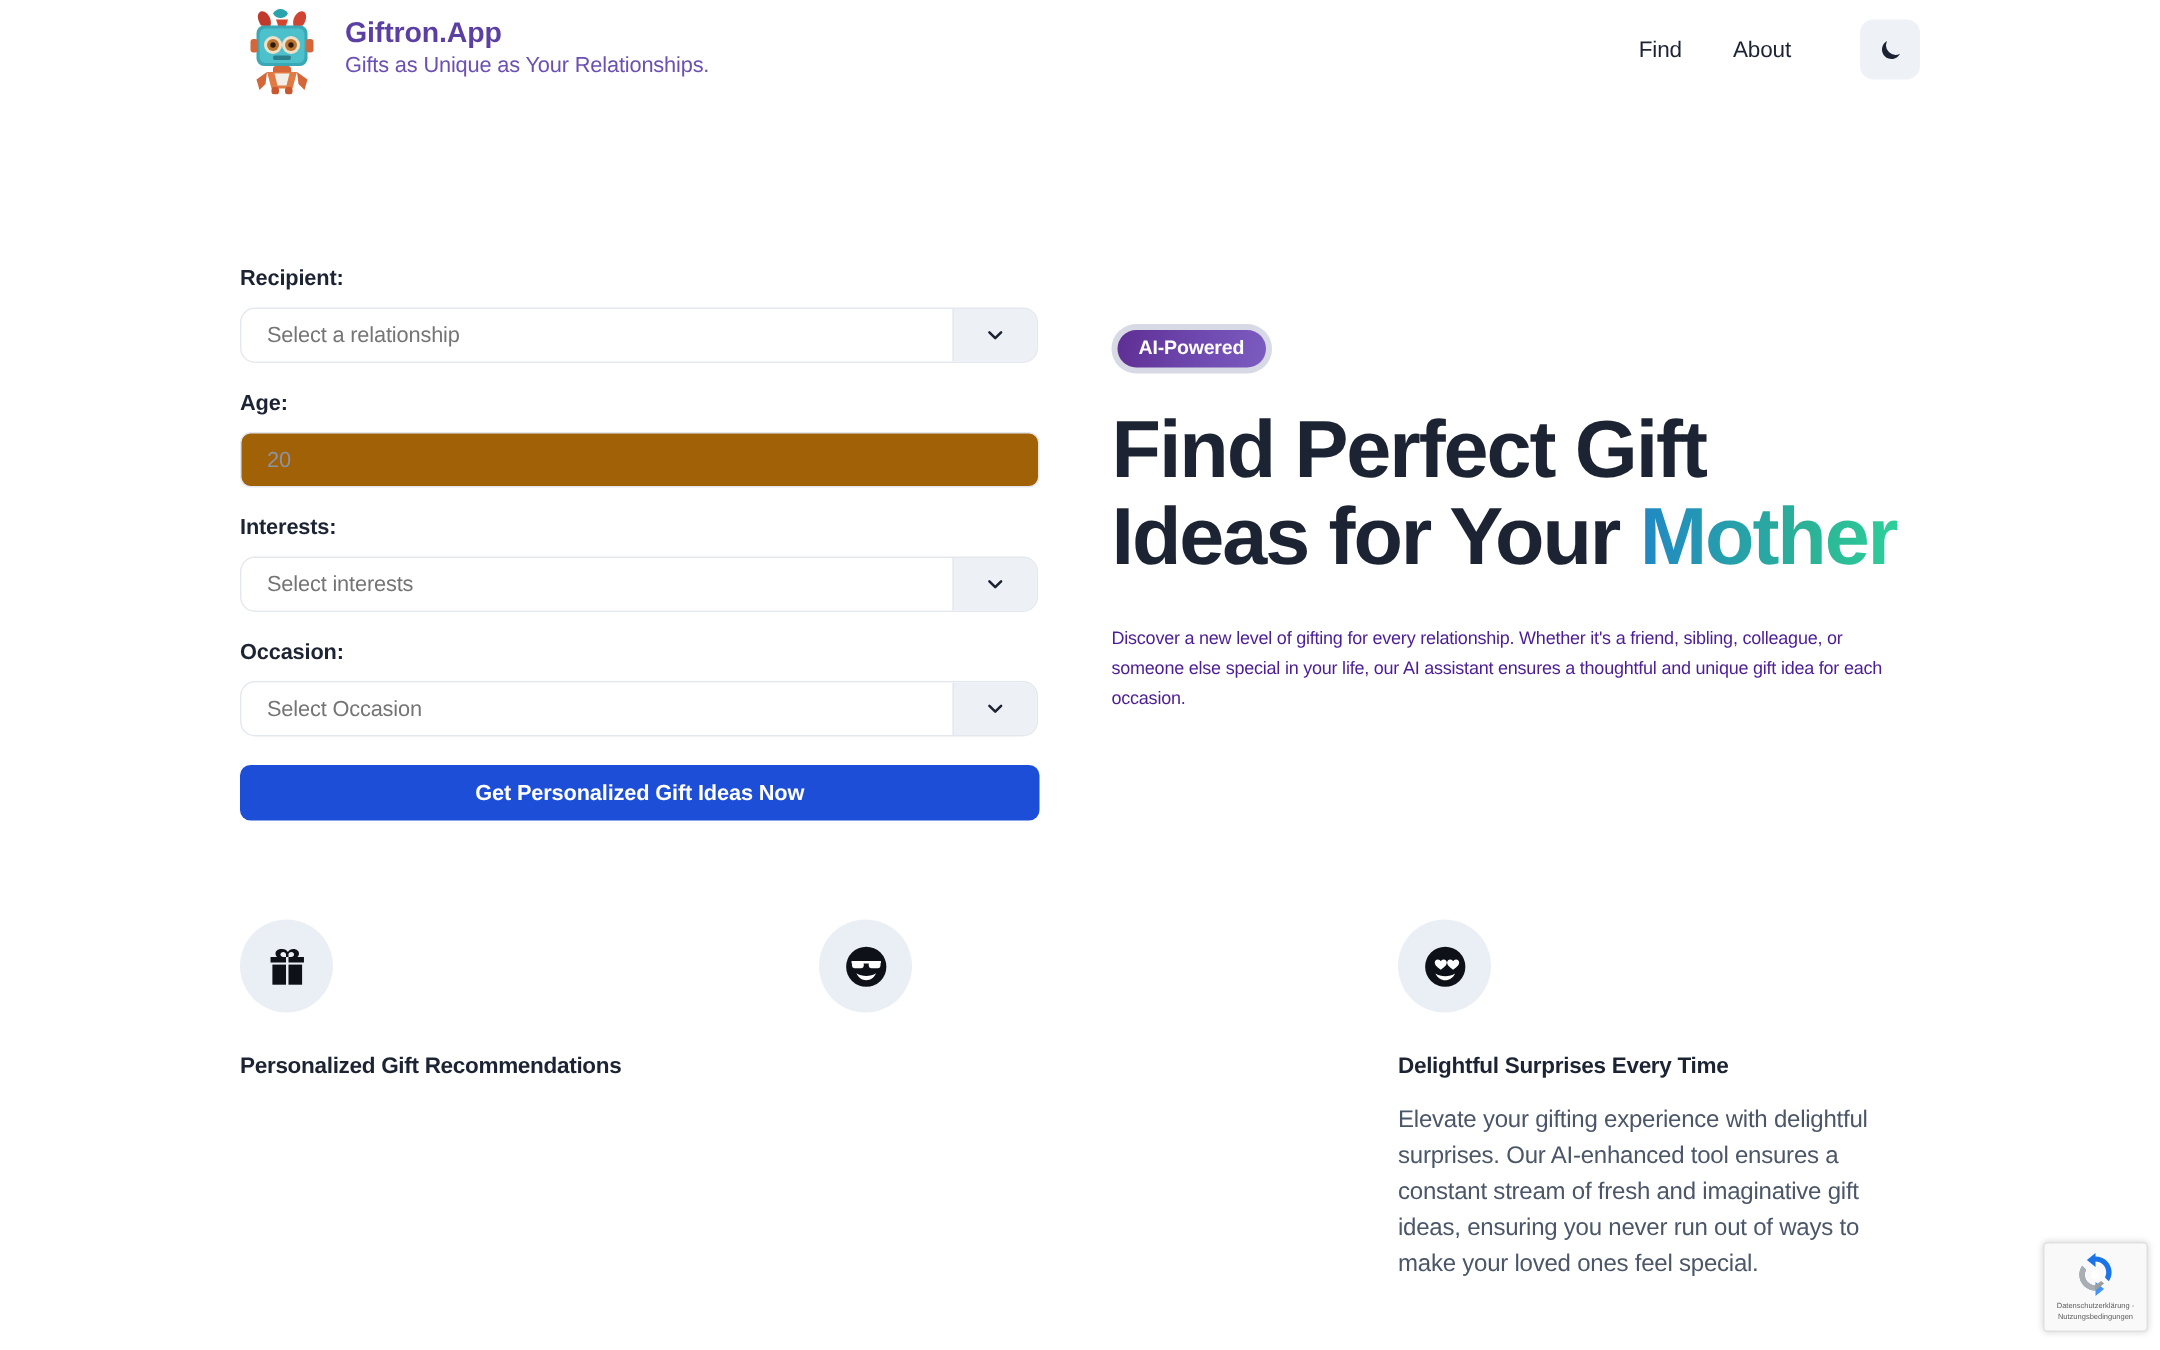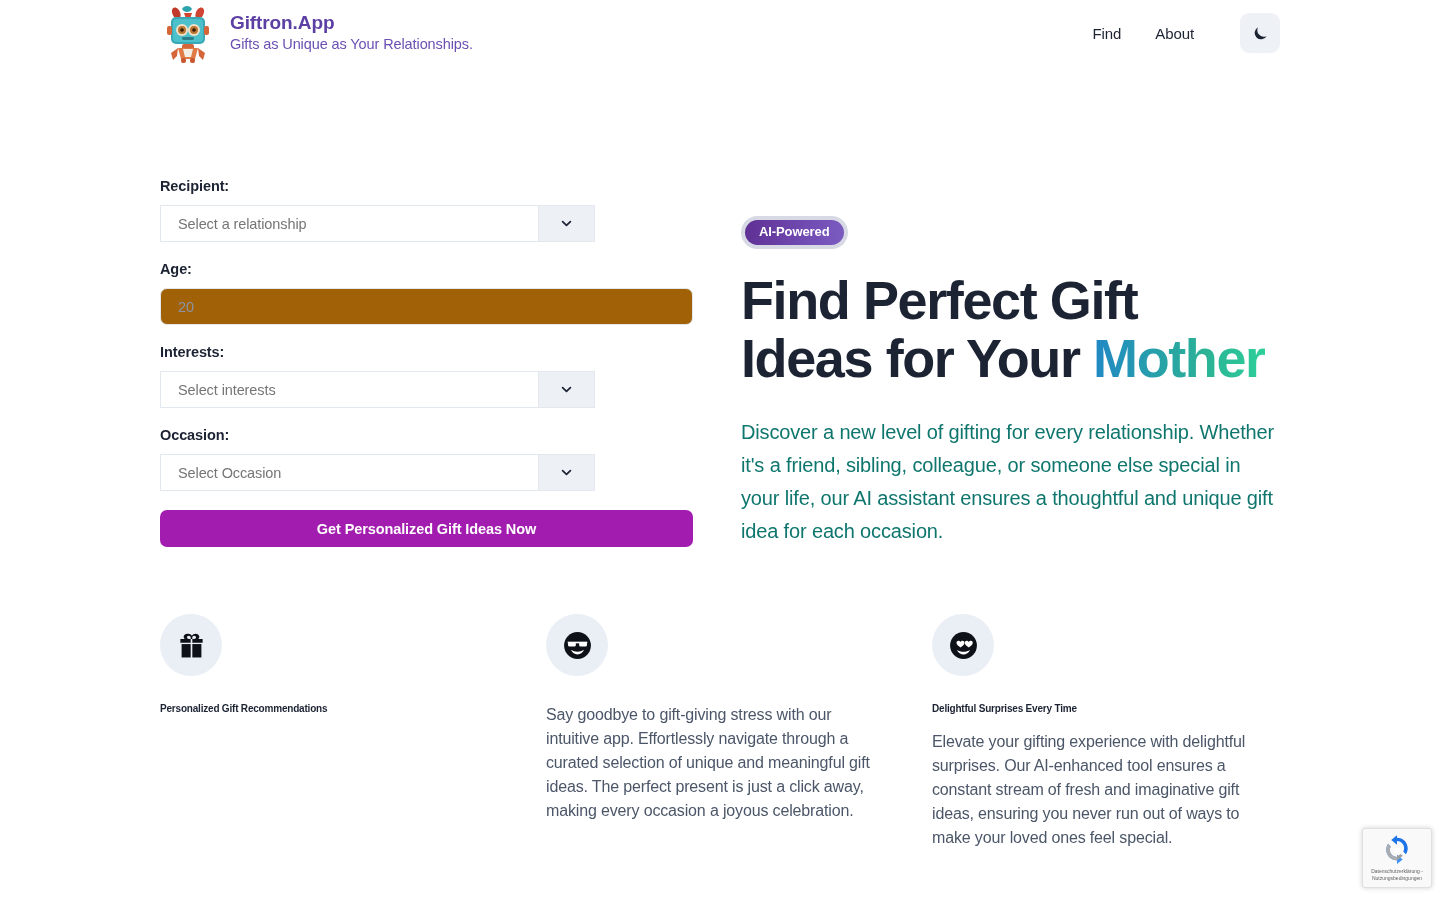--- a/index.html
+++ b/index.html
@@ -117,24 +117,24 @@
     display: block;
     font-size: 14.5px;
     font-weight: 700;
     color: #1c2333;
     letter-spacing: -0.1px;
     margin-bottom: 11px;
   }
 
   .select-wrap {
     display: flex;
-    width: 435px;
+    width: 532px;
     height: 37px;
     border: 1px solid #e3e8ef;
-    border-radius: 0;
+    border-radius: 10px;
     overflow: hidden;
     background: #fff;
     margin-bottom: 19px;
     cursor: pointer;
   }
 
   .select-face {
     flex: 1 1 auto;
     display: flex;
     align-items: center;
@@ -174,21 +174,21 @@
     background: #a16207;
     margin-bottom: 19px;
     outline: none;
   }
   .text-input::placeholder { color: #8b94a6; }
 
   .submit-btn {
     display: block;
     width: 533px;
     height: 37px;
-    background: #a21caf;
+    background: #1d4ed8;
     color: #ffffff;
     border: none;
     border-radius: 7px;
     font-size: 14.5px;
     font-weight: 700;
     font-family: inherit;
     letter-spacing: -0.1px;
     cursor: pointer;
     margin-top: 6px;
   }
@@ -232,23 +232,23 @@
 
   .hero-title .accent {
     background: linear-gradient(90deg, #2188c4 0%, #2bb296 65%, #2ecf9a 100%);
     -webkit-background-clip: text;
     background-clip: text;
     color: transparent;
     -webkit-text-fill-color: transparent;
   }
 
   .hero-desc {
-    font-size: 20px;
+    font-size: 12px;
     line-height: 1.65;
-    color: #0f766e;
+    color: #4c1d95;
     max-width: 536px;
     letter-spacing: -0.15px;
     margin-top: 28px;
   }
 
   
   .features {
     display: flex;
     padding: 0 160px;
     margin-top: 66px;
@@ -267,21 +267,21 @@
     border-radius: 50%;
     background: #eaeff5;
     display: flex;
     align-items: center;
     justify-content: center;
     margin-bottom: 27px;
   }
   .feature-icon svg { width: 33px; height: 33px; display: block; }
 
   .feature-title {
-    font-size: 10px;
+    font-size: 15px;
     font-weight: 700;
     color: #1c2333;
     letter-spacing: -0.2px;
     margin-bottom: 16px;
   }
 
   .feature-desc {
     font-size: 16px;
     line-height: 1.5;
     color: #4b5668;
@@ -459,21 +459,20 @@
     <div class="feature">
       <div class="feature-icon">
         <svg viewBox="0 0 32 32" xmlns="http://www.w3.org/2000/svg">
           <circle cx="16" cy="16" r="13" fill="#0e1218"></circle>
           <path d="M6.5 12.3h19v1.6h-19z" fill="#ffffff"></path>
           <rect x="6.8" y="12.6" width="7.6" height="4.4" rx="1.6" fill="#ffffff"></rect>
           <rect x="17.6" y="12.6" width="7.6" height="4.4" rx="1.6" fill="#ffffff"></rect>
           <path d="M9.6 20.2c1.4 2.9 3.7 4.5 6.4 4.5s5-1.6 6.4-4.5c-1.9 1.2-4 1.8-6.4 1.8s-4.5-.6-6.4-1.8z" fill="#ffffff"></path>
         </svg>
       </div>
-      <div class="feature-desc">Say goodbye to gift-giving stress with our intuitive app. Effortlessly navigate through a curated selection of unique and meaningful gift ideas. The perfect present is just a click away, making every occasion a joyous celebration.</div>
     </div>
 
     <div class="feature">
       <div class="feature-icon">
         <svg viewBox="0 0 32 32" xmlns="http://www.w3.org/2000/svg">
           <circle cx="16" cy="16" r="13" fill="#0e1218"></circle>
           <path d="M11.2 11.3c1 0 1.6.6 1.9 1.2.3-.6.9-1.2 1.9-1.2 1.2 0 2 .9 2 2 0 1.9-2.4 3.6-3.9 4.6-1.5-1-3.9-2.7-3.9-4.6 0-1.1.8-2 2-2z" fill="#ffffff"></path>
           <path d="M19.2 11.3c1 0 1.6.6 1.9 1.2.3-.6.9-1.2 1.9-1.2 1.2 0 2 .9 2 2 0 1.9-2.4 3.6-3.9 4.6-1.5-1-3.9-2.7-3.9-4.6 0-1.1.8-2 2-2z" fill="#ffffff"></path>
           <path d="M9.6 20.4c1.4 2.8 3.7 4.4 6.4 4.4s5-1.6 6.4-4.4c-1.9 1.1-4 1.7-6.4 1.7s-4.5-.6-6.4-1.7z" fill="#ffffff"></path>
         </svg>

